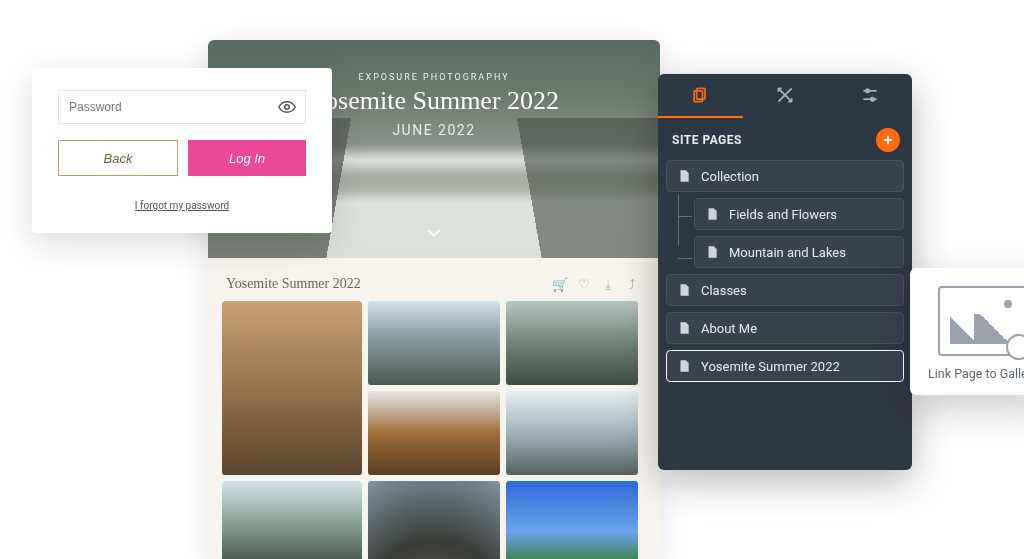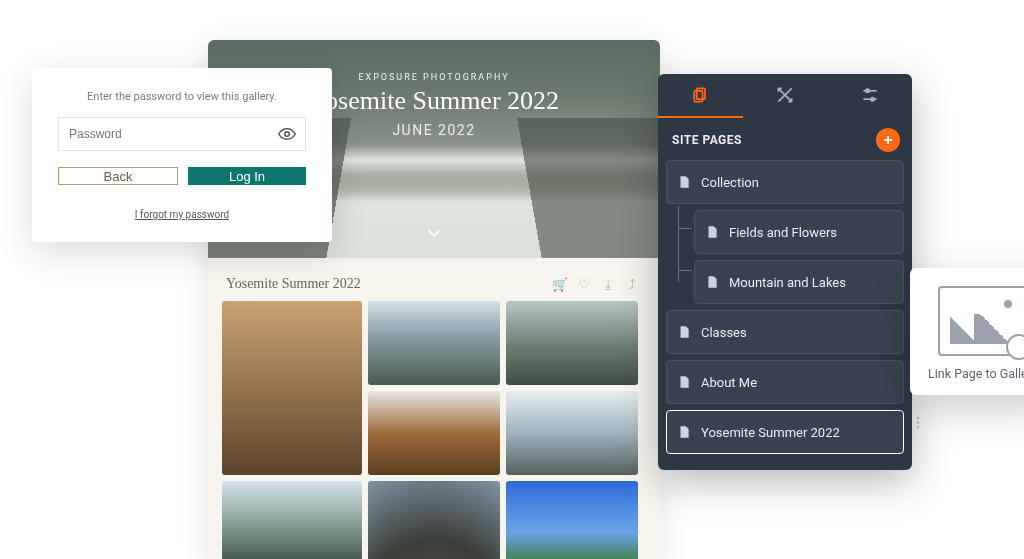--- a/index.html
+++ b/index.html
@@ -139,32 +139,33 @@
     right: 10px; top: 8px;
     color: #555;
   }
   .pw-card .btn-row {
     display: flex;
     gap: 10px;
     margin-bottom: 18px;
   }
   .pw-card button {
     flex: 1;
-    height: 18px;
+    height: 36px;
     font-size: 13px;
     border: none;
     cursor: pointer;
+    font-style: italic;
   }
   .pw-card .btn-back {
     background: #fff;
     border: 1px solid #b79d6b;
     color: #6b5c3c;
   }
   .pw-card .btn-login {
-    background: #0f766e;
+    background: #ec4899;
     color: #fff;
   }
   .pw-card .forgot {
     font-size: 10px;
     color: #555;
     text-decoration: underline;
   }
 
   
   .panel {
@@ -211,21 +212,21 @@
     background: #ff6a13;
     display: flex; align-items:center; justify-content:center;
     cursor: pointer;
   }
   .add-btn svg { stroke:#fff; }
 
   .tree { padding: 0 8px 8px; }
   .row {
     display: flex;
     align-items: center;
-    height: 44px;
+    height: 32px;
     background: #39424f;
     border: 1px solid #49525f;
     border-radius: 4px;
     padding: 0 10px;
     margin-bottom: 6px;
     font-size: 13px;
     gap: 10px;
     cursor: pointer;
   }
   .row.selected {
@@ -368,21 +369,20 @@
     <div class="thumb t-autumn"></div>
     <div class="thumb t-winter"></div>
     <div class="thumb t-cliff"></div>
     <div class="thumb t-road"></div>
     <div class="thumb t-blue"></div>
 
   </div>
 </div>
 
 <div class="pw-card">
-  <div class="instr">Enter the password to view this gallery.</div>
   <div class="pw-row">
     <input type="password" placeholder="Password" style="">
     <span class="eye">
       <svg width="18" height="18" viewBox="0 0 24 24" fill="none" stroke="currentColor" stroke-width="2">
         <path d="M1 12s4-7 11-7 11 7 11 7-4 7-11 7S1 12 1 12z"></path>
           <circle cx="12" cy="12" r="3"></circle>
       </svg>
     </span>
   </div>
   <div class="btn-row">

